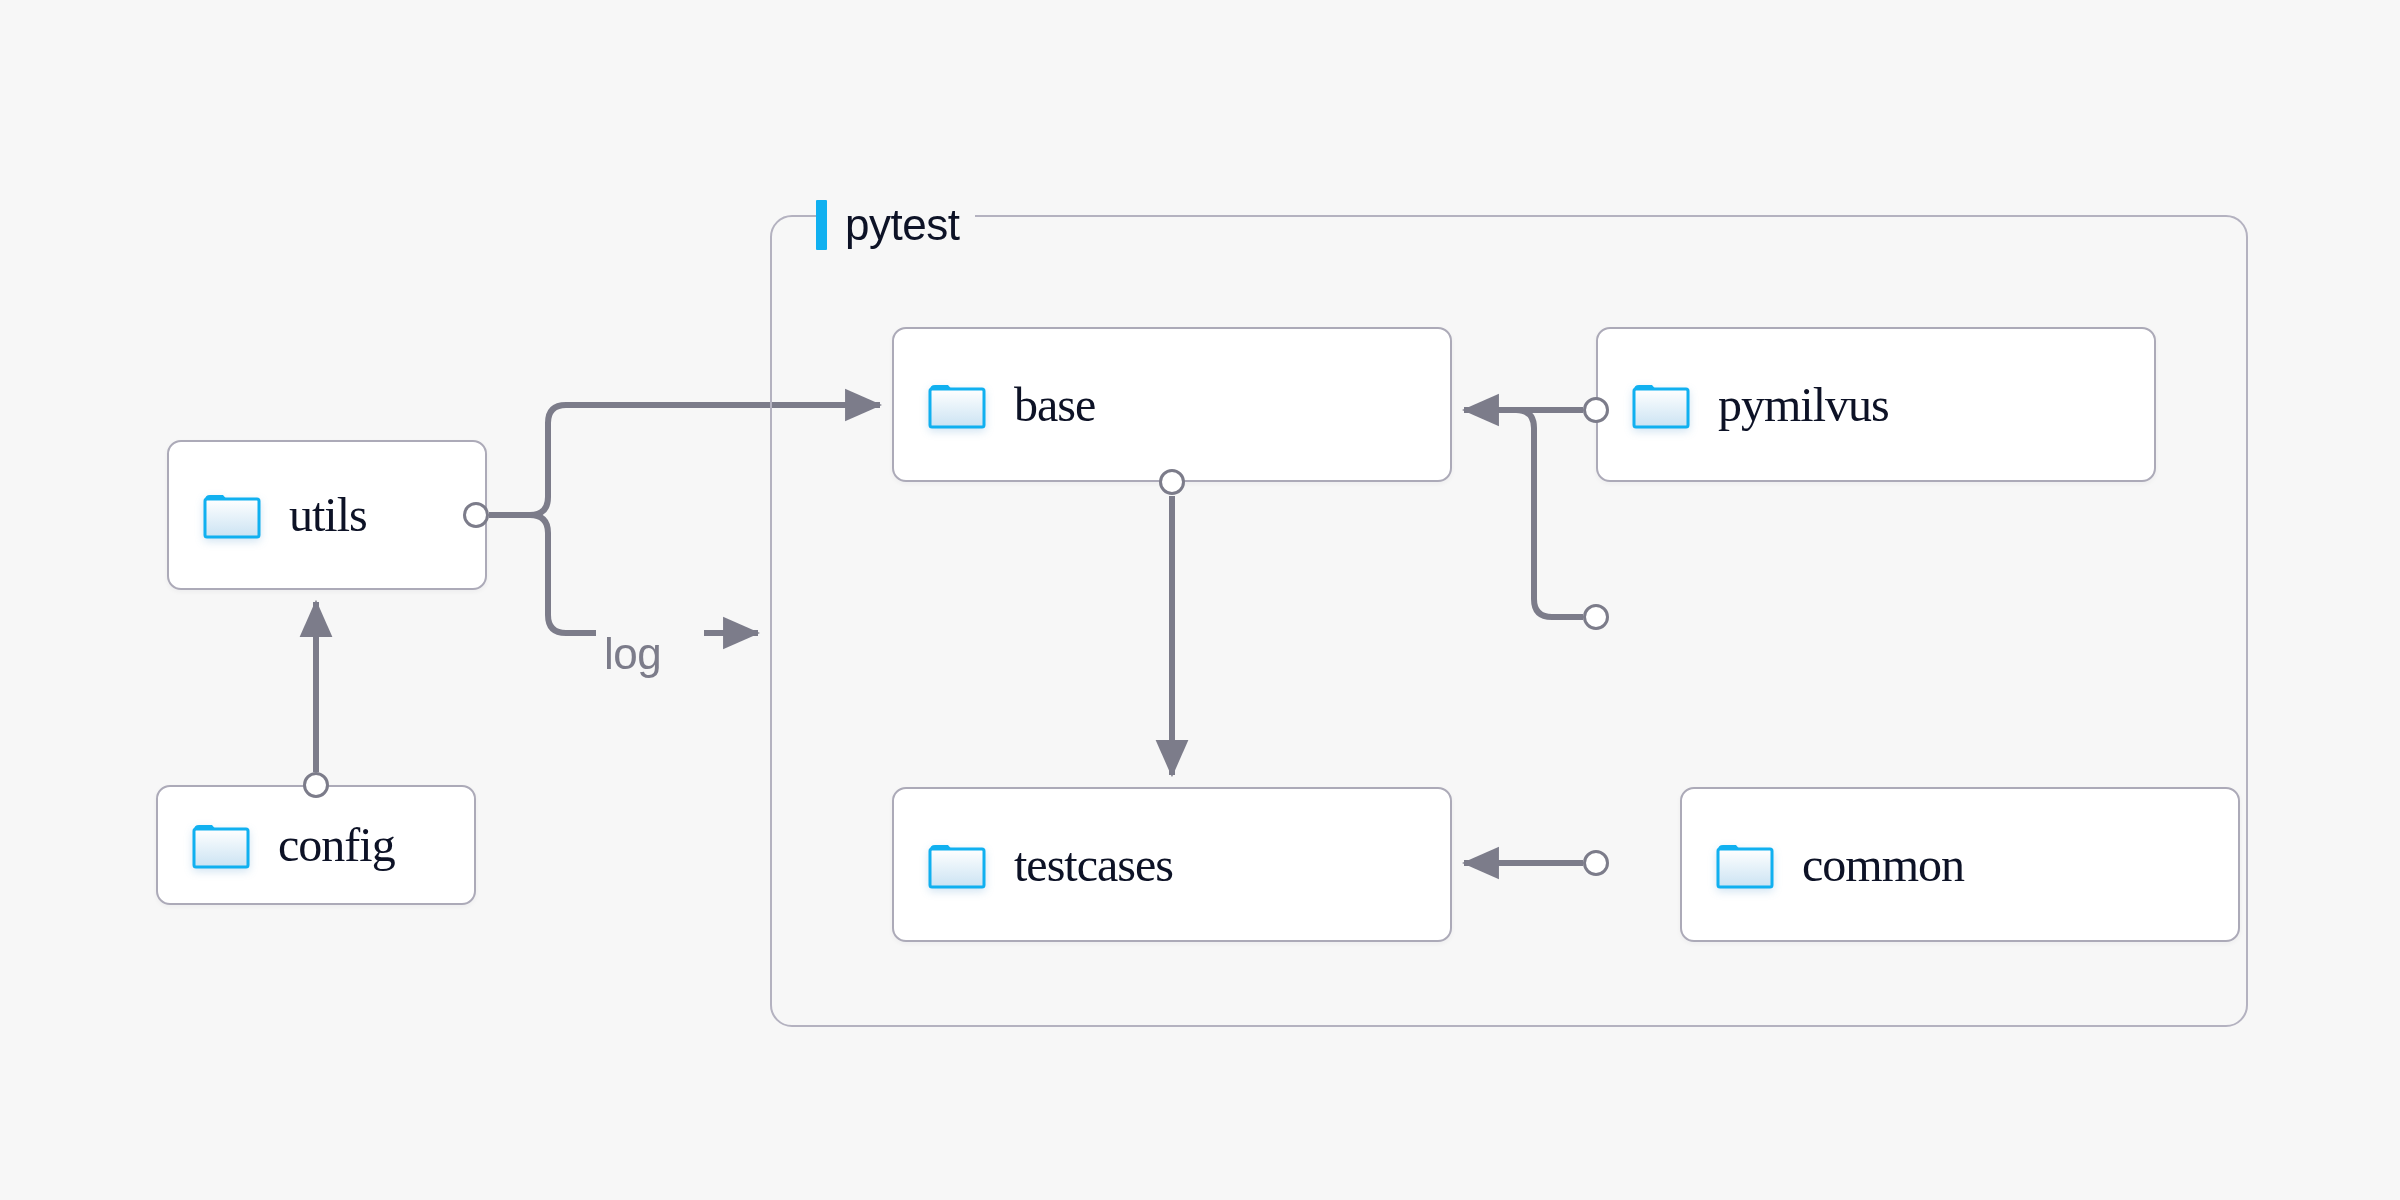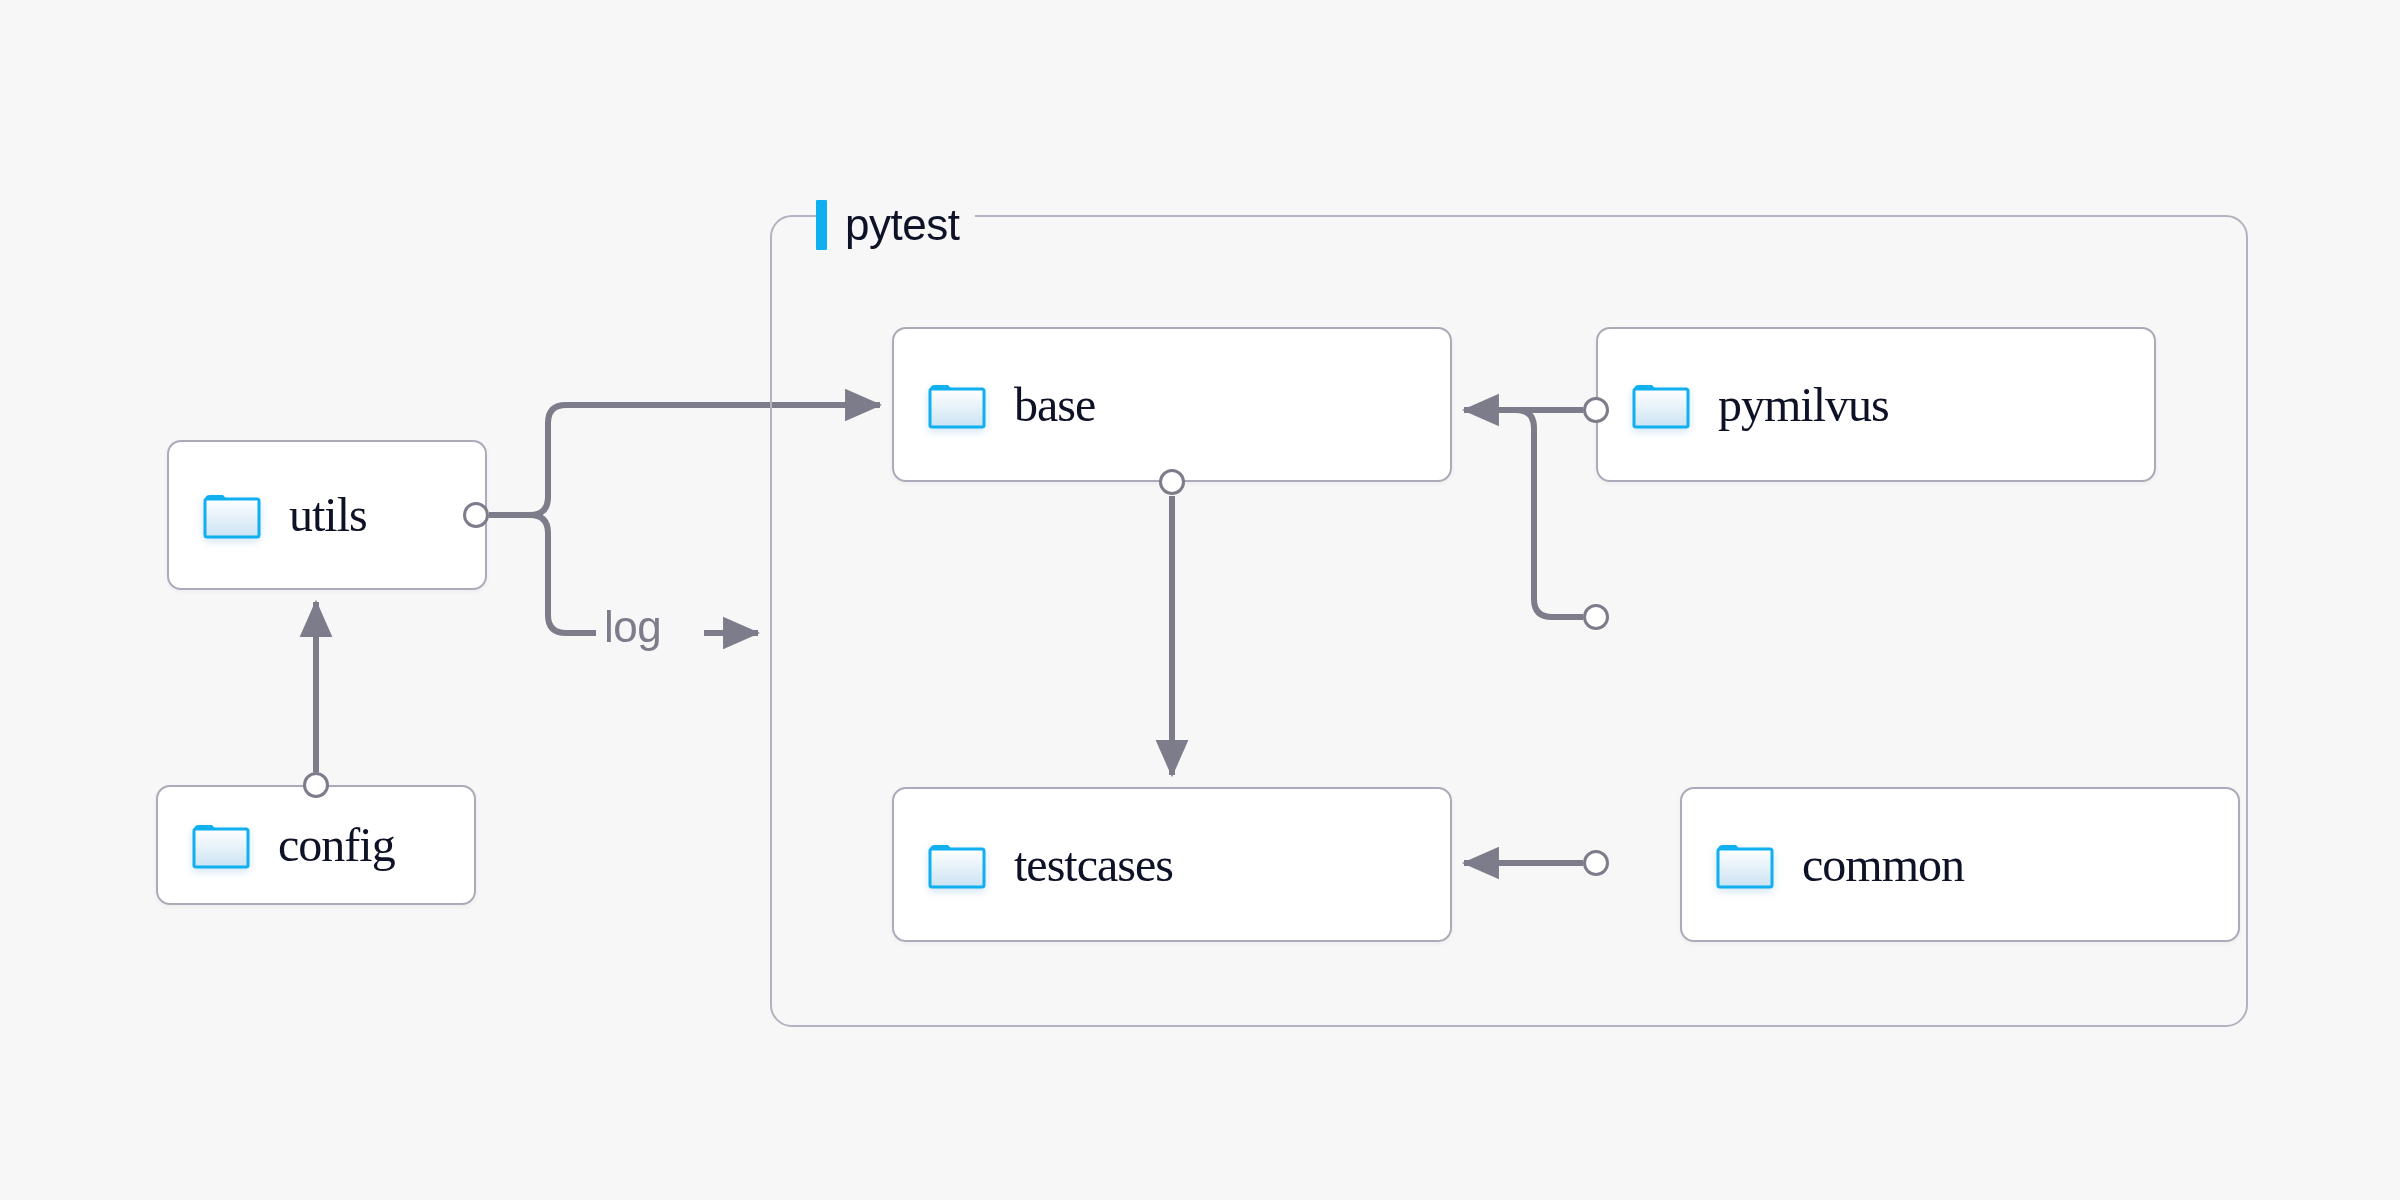--- a/index.html
+++ b/index.html
@@ -207,15 +207,15 @@
     <span class="folder-icon">
       <svg viewBox="0 0 58 48" width="58" height="48" xmlns="http://www.w3.org/2000/svg">
         <path d="M2 9 q0-5 5-5 h13 l5 6 h-18 z" fill="#10b0f0"></path>
         <rect x="2" y="8" width="54" height="38" rx="2" fill="url(#folderGrad)" stroke="#10b0f0" stroke-width="3"></rect>
       </svg>
     </span>
     <span class="node-label">common</span>
   </div>
   <span class="port" style="left:1583px; top:850px;"></span>
 
-  <span class="edge-label" style="left:604px; top:605px;text-align:center;">log</span>
+  <span class="edge-label" style="left:604px; top:632px;text-align:center;">log</span>
 
 </div>
 
 </body></html>

